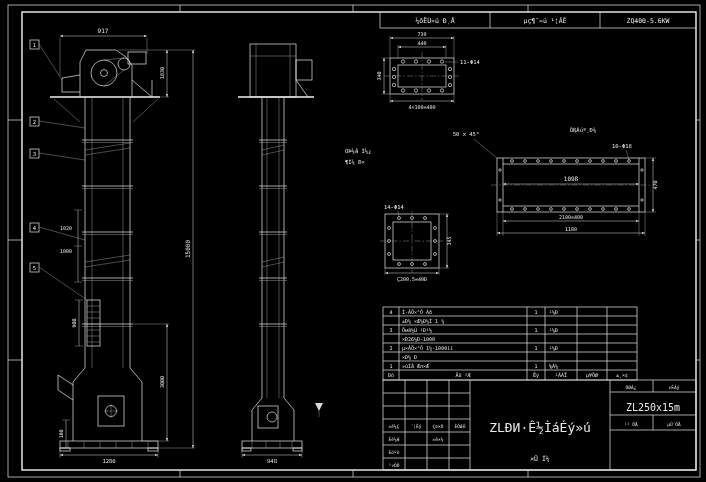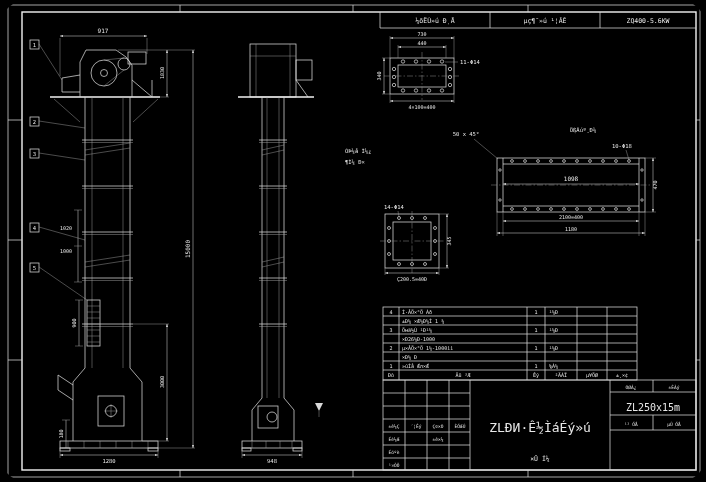--- a/index.html
+++ b/index.html
@@ -1,16 +1,16 @@
 <!DOCTYPE html>
 <html><head>
 <meta charset="utf-8">
 <style>
   html,body{margin:0;padding:0;background:#000;}
-  .sheet{position:relative;width:706px;height:482px;background:#000;overflow:hidden;border-radius:27px;}
+  .sheet{position:relative;width:706px;height:482px;background:#000;overflow:hidden;}
   svg *{stroke:#d9d9d9;stroke-width:.75;fill:none;}
   svg text{stroke:none;fill:#e8e8e8;font-family:"DejaVu Sans Mono","Liberation Mono",monospace;}
   .thin{stroke:#a8a8a8;stroke-width:.45;}
   .thick{stroke:#f2f2f2;stroke-width:1.4;}
   .cl{stroke:#8f8f8f;stroke-width:.5;stroke-dasharray:6 2 1.5 2;}
   .dim{stroke:#c9c9c9;stroke-width:.55;}
   .fillw{fill:#d9d9d9;stroke:none;}
   .mid{text-anchor:middle;}
   .t45{font-size:4.5px;} .t5{font-size:5px;} .t55{font-size:5.5px;}
   .t6{font-size:6px;} .t65{font-size:6.5px;} .t10{font-size:10px;} .t13{font-size:13px;}

